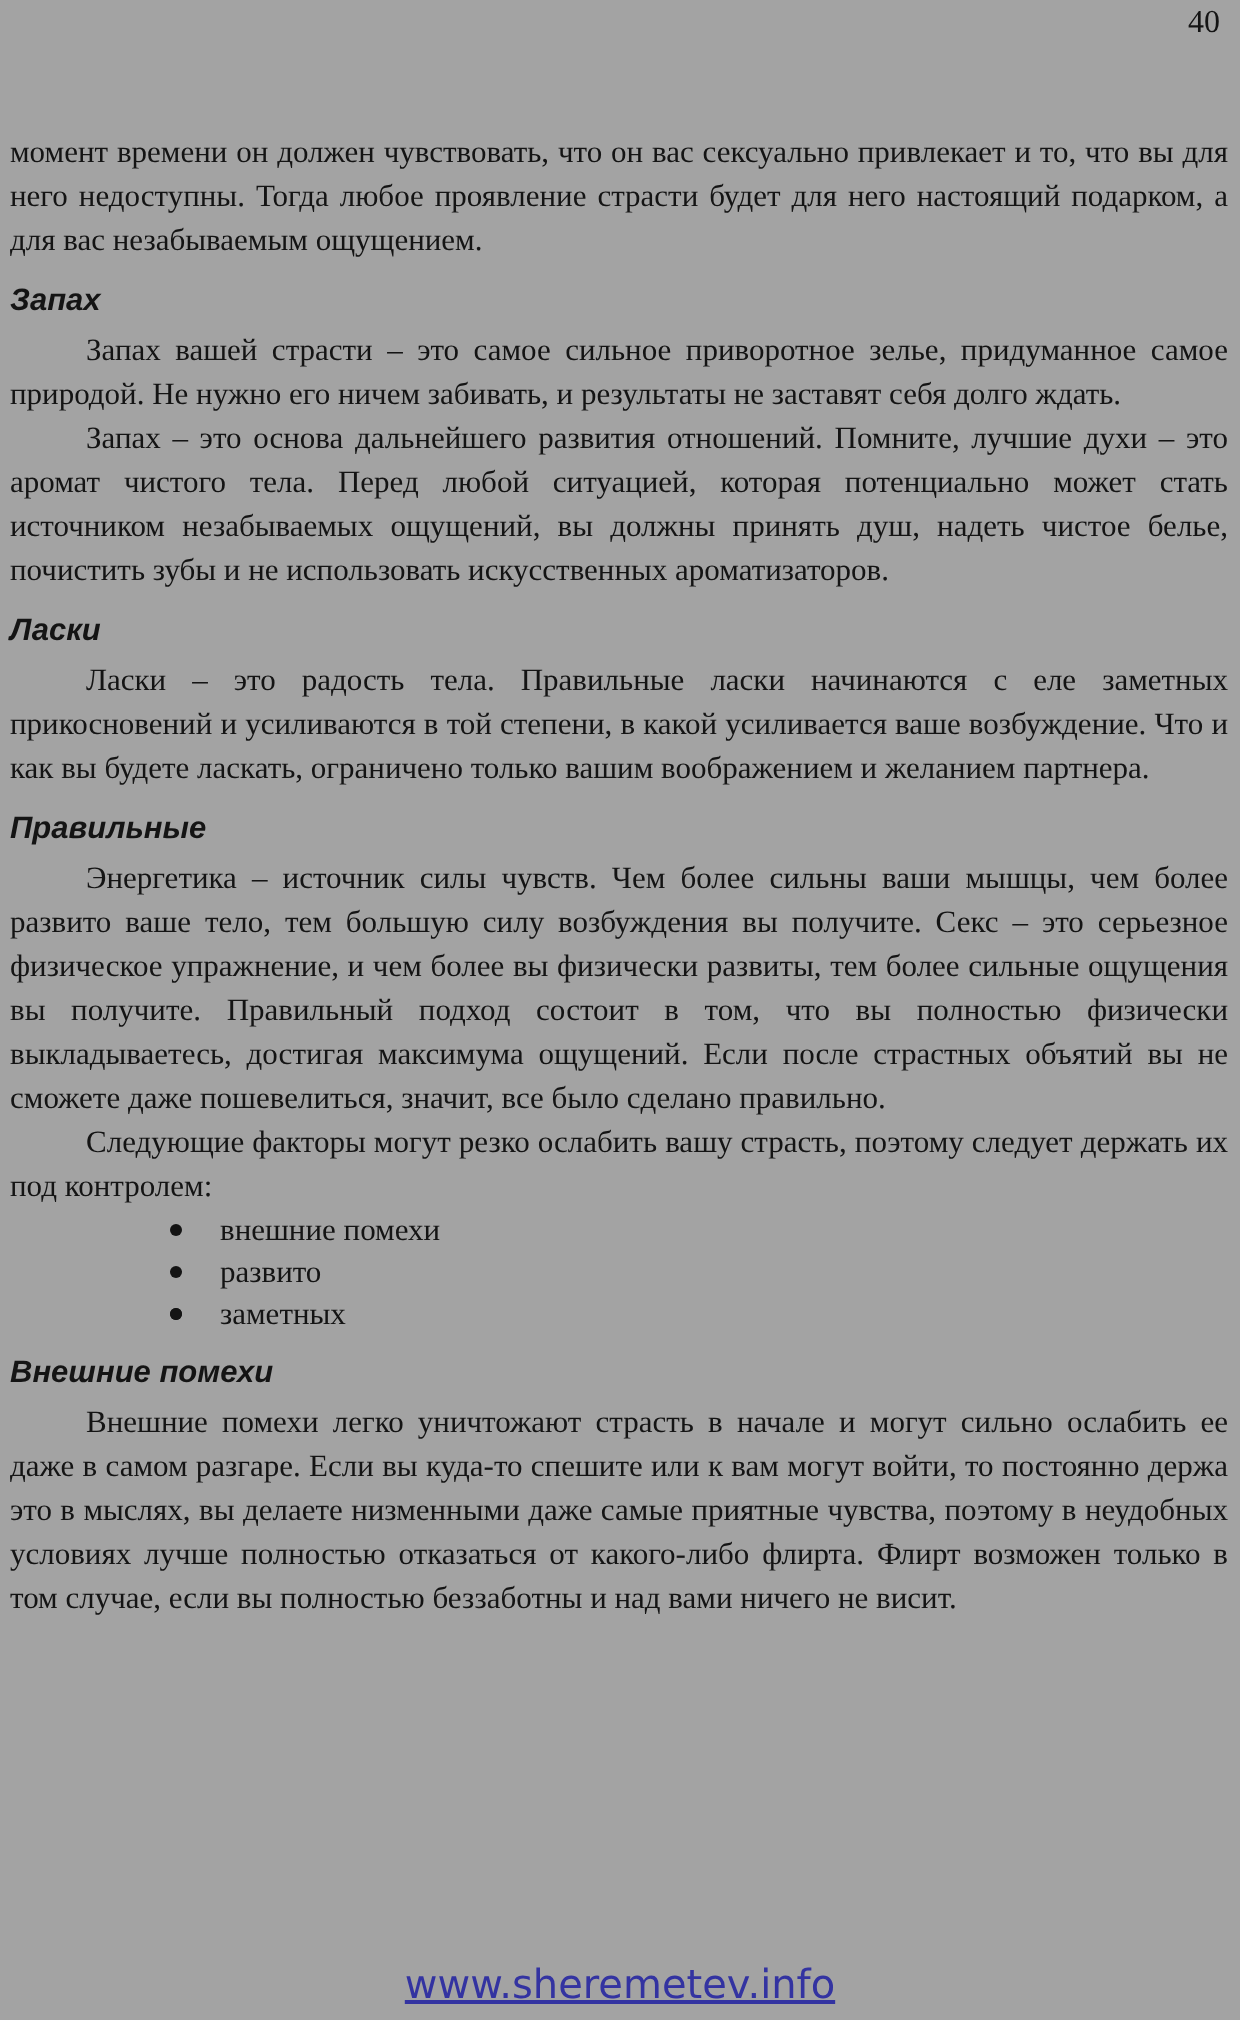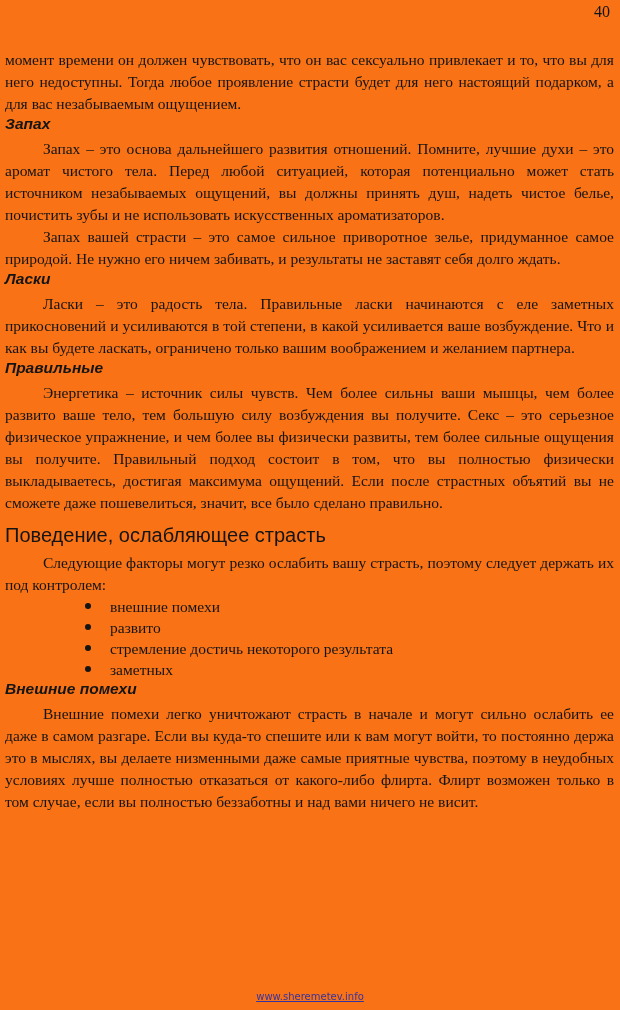--- a/index.html
+++ b/index.html
@@ -4,54 +4,54 @@
 <style>
   html, body {
     margin: 0;
     padding: 0;
     background: #ffffff;
   }
   .page {
     position: relative;
     width: 620px;
     height: 1010px;
-    background: #f97316;
+    background: #a3a3a3;
     color: #141414;
     box-sizing: border-box;
     overflow: hidden;
     font-family: "Liberation Serif", serif;
   }
   .page-number {
     position: absolute;
     top: 2px;
     right: 10px;
     font-size: 16px;
     line-height: 20px;
     color: #141414;
   }
   .content {
-    padding: 49px 6px 0 5px;
+    padding: 66px 6px 0 5px;
   }
   .content p {
     margin: 0;
     font-size: 15.5px;
     line-height: 22px;
     text-align: justify;
     text-indent: 38px;
   }
   .content p.no-indent {
     text-indent: 0;
   }
   h2.sub-heading {
     font-family: "Liberation Sans", sans-serif;
     font-weight: bold;
     font-style: italic;
     font-size: 15.5px;
     line-height: 17px;
-    margin: 0 0 6px 0;
+    margin: 10px 0 6px 0;
     color: #141414;
   }
   h1.main-heading {
     font-family: "Liberation Sans", sans-serif;
     font-weight: normal;
     font-size: 20px;
     line-height: 24px;
     margin: 9px 0 5px 0;
     color: #141414;
   }
@@ -77,61 +77,59 @@
   }
   .footer {
     position: absolute;
     left: 0;
     right: 0;
     bottom: 6px;
     text-align: center;
   }
   .footer a {
     font-family: "DejaVu Sans", sans-serif;
-    font-size: 10px;
+    font-size: 20px;
     text-decoration: underline;
     cursor: pointer;
   }
 </style>
 </head>
 <body>
 
 <div class="page">
 
   <div class="page-number">40</div>
 
   <div class="content">
 
     <p class="no-indent">момент времени он должен чувствовать, что он вас сексуально привлекает и то, что вы для него недоступны. Тогда любое проявление страсти будет для него настоящий подарком, а для вас незабываемым ощущением.</p>
 
     <h2 class="sub-heading">Запах</h2>
+    <p>Запах вашей страсти – это самое сильное приворотное зелье, придуманное самое природой. Не нужно его ничем забивать, и результаты не заставят себя долго ждать.</p>
     <p>Запах – это основа дальнейшего развития отношений. Помните, лучшие духи – это аромат чистого тела. Перед любой ситуацией, которая потенциально может стать источником незабываемых ощущений, вы должны принять душ, надеть чистое белье, почистить зубы и не использовать искусственных ароматизаторов.</p>
-    <p>Запах вашей страсти – это самое сильное приворотное зелье, придуманное самое природой. Не нужно его ничем забивать, и результаты не заставят себя долго ждать.</p>
 
     <h2 class="sub-heading">Ласки</h2>
     <p>Ласки – это радость тела. Правильные ласки начинаются с еле заметных прикосновений и усиливаются в той степени, в какой усиливается ваше возбуждение. Что и как вы будете ласкать, ограничено только вашим воображением и желанием партнера.</p>
 
     <h2 class="sub-heading">Правильные</h2>
     <p>Энергетика – источник силы чувств. Чем более сильны ваши мышцы, чем более развито ваше тело, тем большую силу возбуждения вы получите. Секс – это серьезное физическое упражнение, и чем более вы физически развиты, тем более сильные ощущения вы получите. Правильный подход состоит в том, что вы полностью физически выкладываетесь, достигая максимума ощущений. Если после страстных объятий вы не сможете даже пошевелиться, значит, все было сделано правильно.</p>
 
-    <h1 class="main-heading">Поведение, ослабляющее страсть</h1>
     <p>Следующие факторы могут резко ослабить вашу страсть, поэтому следует держать их под контролем:</p>
 
     <ul class="bullet-list">
       <li>
         <span class="dot"></span>
         <span>внешние помехи</span>
       </li>
       <li>
         <span class="dot"></span>
         <span>развито</span>
       </li>
       <li>
         <span class="dot"></span>
-        <span>стремление достичь некоторого результата</span>
       </li>
       <li>
         <span class="dot"></span>
         <span>заметных</span>
       </li>
     </ul>
 
     <h2 class="sub-heading">Внешние помехи</h2>
     <p>Внешние помехи легко уничтожают страсть в начале и могут сильно ослабить ее даже в самом разгаре. Если вы куда-то спешите или к вам могут войти, то постоянно держа это в мыслях, вы делаете низменными даже самые приятные чувства, поэтому в неудобных условиях лучше полностью отказаться от какого-либо флирта. Флирт возможен только в том случае, если вы полностью беззаботны и над вами ничего не висит.</p>
 

